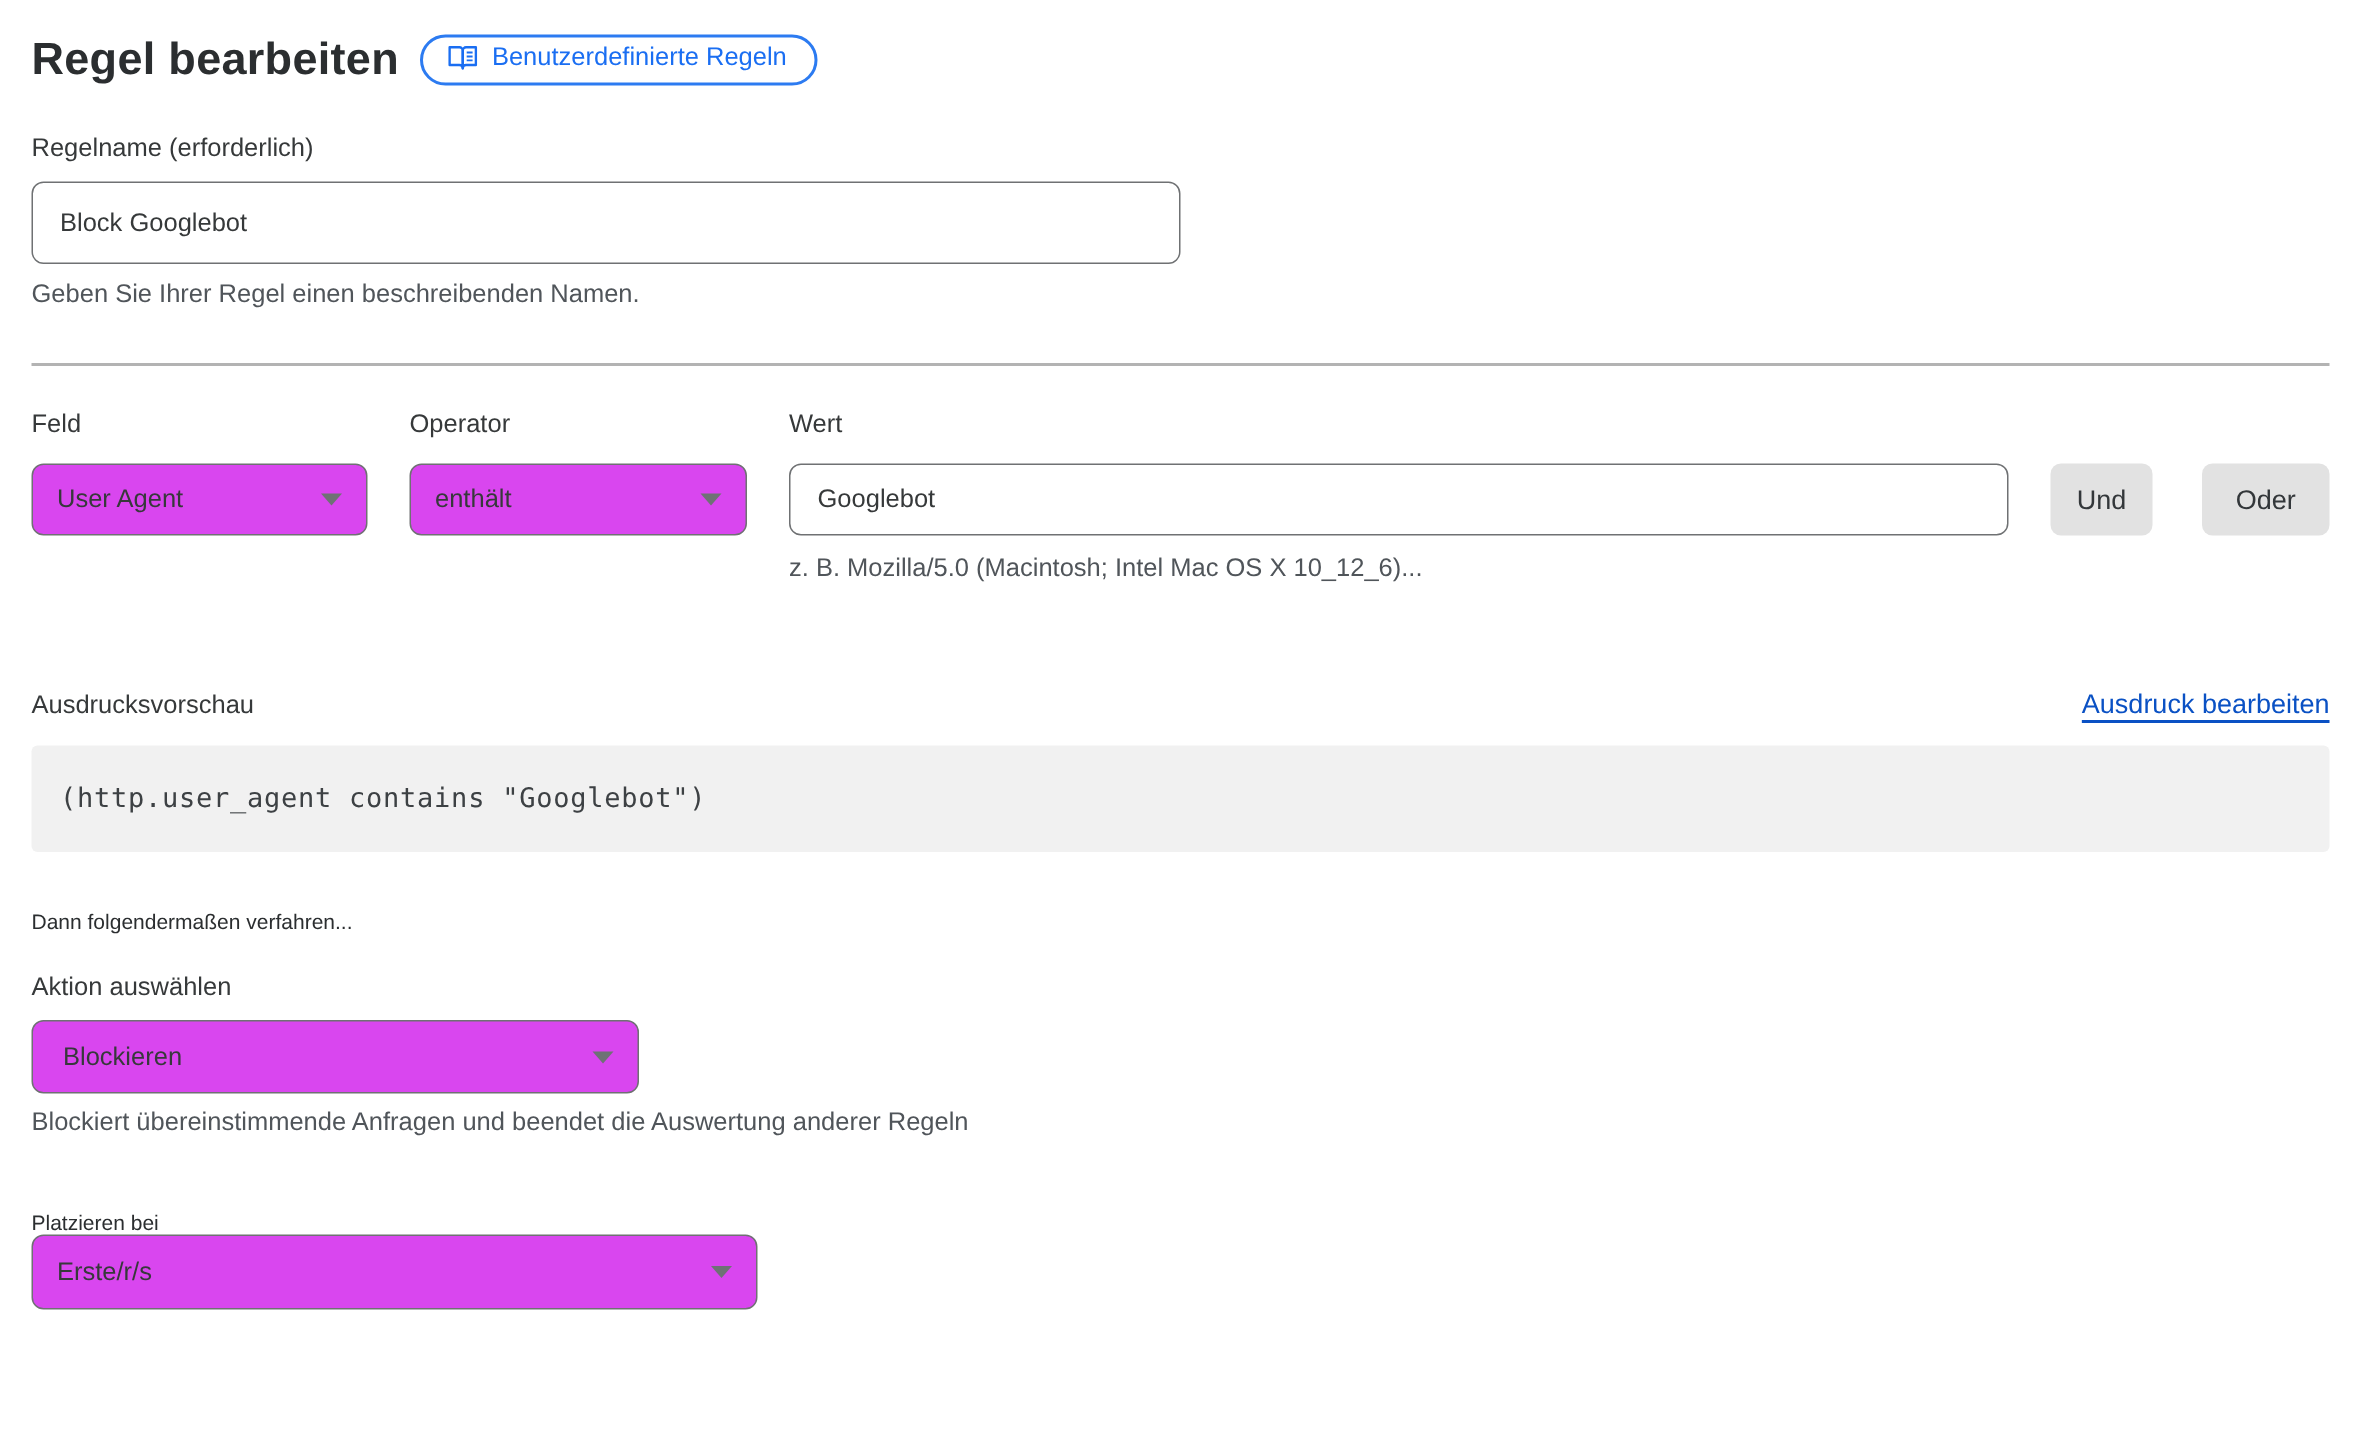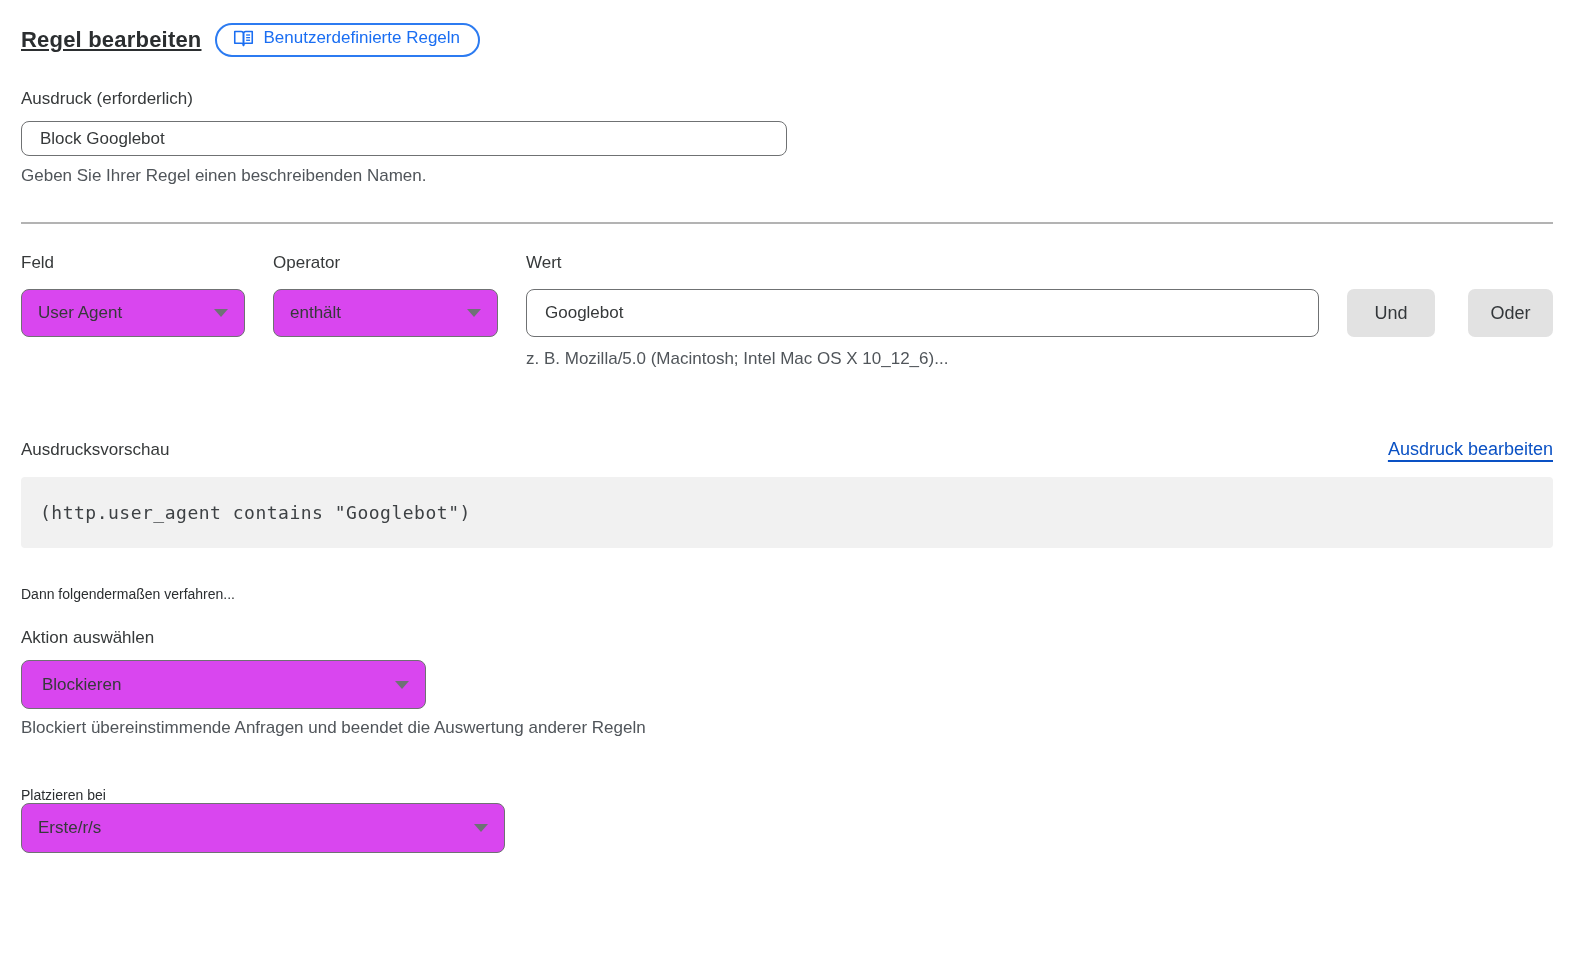--- a/index.html
+++ b/index.html
@@ -20,25 +20,24 @@
   }
 
   
   .header-row {
     display: flex;
     align-items: center;
     gap: 14px;
     margin-bottom: 32px;
   }
   .page-title {
-    font-size: 22px;
+    font-size: 30px;
     font-weight: 700;
     color: #2b2e30;
     letter-spacing: 0.2px;
-    text-decoration: underline;
   }
   .docs-pill {
     display: inline-flex;
     align-items: center;
     gap: 9px;
     border: 2px solid #2c7bf1;
     border-radius: 20px;
     padding: 3px 18px 7px 16px;
     background: #ffffff;
     cursor: pointer;
@@ -57,21 +56,21 @@
   }
   .helper-text {
     font-size: 17px;
     color: #50555a;
   }
 
   
   .text-input {
     display: block;
     width: 766px;
-    height: 35px;
+    height: 55px;
     border: 1px solid #6f7173;
     border-radius: 8px;
     padding: 0 18px;
     font-size: 17px;
     font-family: "Liberation Sans", sans-serif;
     color: #36393a;
     background: #ffffff;
     outline: none;
   }
   .select-box {
@@ -126,21 +125,21 @@
     height: 48px;
     border: none;
     border-radius: 7px;
     background: #e2e2e2;
     color: #33373a;
     font-size: 18px;
     font-family: "Liberation Sans", sans-serif;
     cursor: pointer;
     padding: 0 26px;
   }
-  .btn-und { width: 88px; padding: 0; }
+  .btn-und { width: 68px; padding: 0; }
   .btn-oder { width: 85px; padding: 0; margin-left: 5px; }
 
   
   .expr-header {
     display: flex;
     align-items: flex-end;
     justify-content: space-between;
     margin-top: 70px;
     margin-bottom: 17px;
   }
@@ -200,21 +199,21 @@
             <line x1="15" y1="6.5" x2="19.5" y2="6.5" stroke-width="1.5"></line>
             <line x1="15" y1="9.5" x2="19.5" y2="9.5" stroke-width="1.5"></line>
             <line x1="15" y1="12.5" x2="19.5" y2="12.5" stroke-width="1.5"></line>
           </svg>
         </span>
         <span class="pill-label">Benutzerdefinierte Regeln</span>
       </button>
     </div>
 
     <div class="rule-name-section">
-      <label class="field-label">Ausdruck (erforderlich)</label>
+      <label class="field-label">Regelname (erforderlich)</label>
       <input class="text-input" type="text" value="Block Googlebot" style="">
       <div class="helper-text">Geben Sie Ihrer Regel einen beschreibenden Namen.</div>
     </div>
 
     <hr class="divider">
 
     <div class="condition-row">
       <div class="cond-group cond-field">
         <label class="field-label">Feld</label>
         <div class="select-box">

